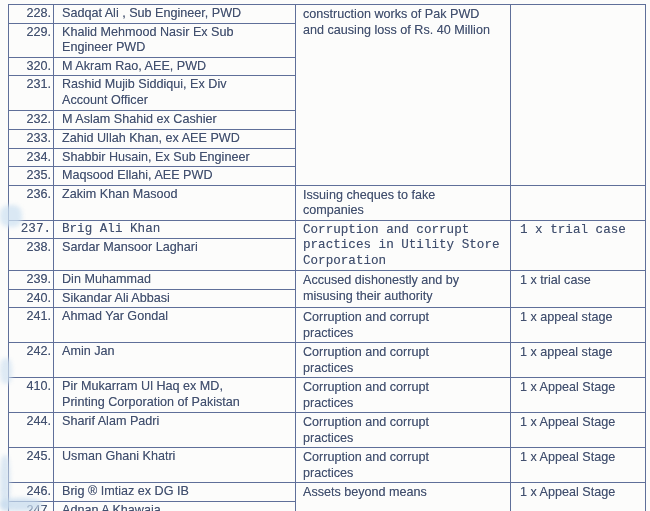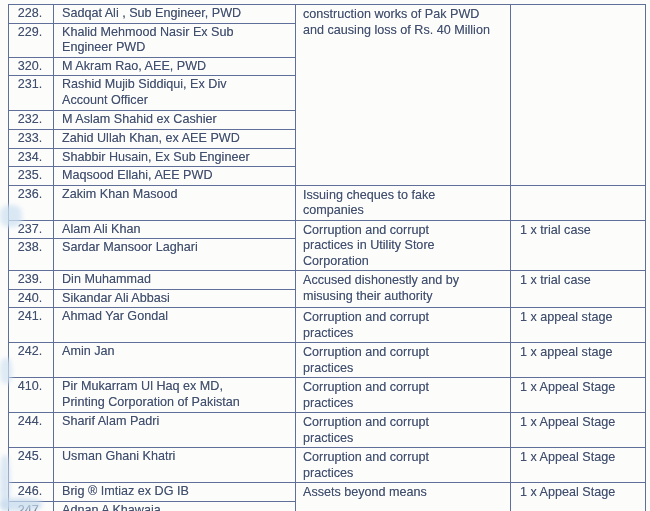--- a/index.html
+++ b/index.html
@@ -21,36 +21,36 @@
     font-size: 12.6px;
     line-height: 15.5px;
     color: #42506f;
     text-shadow: 0 0 0.5px rgba(66,80,111,0.55);
   }
   td {
     border: 1px solid #5f6f99;
     vertical-align: top;
     overflow: hidden;
   }
-  td.c-no     { text-align: center; padding: 1px 2px 0 0; }
+  td.c-no     { text-align: right; padding: 1px 2px 0 0; }
   td.c-name   { padding: 1px 4px 1px 8px; white-space: pre-line; }
   td.c-desc   { padding: 2px 4px 1px 7px; white-space: pre-line; }
   td.c-status { padding: 2px 4px 1px 9px; white-space: pre-line; }
 
   
   tbody tr:nth-child(1)  { height: 14px; }
   tbody tr:nth-child(2)  { height: 31px; }
   tbody tr:nth-child(3)  { height: 17px; }
   tbody tr:nth-child(4)  { height: 35px; }
   tbody tr:nth-child(5)  { height: 18px; }
   tbody tr:nth-child(6)  { height: 19px; }
   tbody tr:nth-child(7)  { height: 18px; }
   tbody tr:nth-child(8)  { height: 18px; }
   tbody tr:nth-child(9)  { height: 34px; }
-  tbody tr:nth-child(10) { height: 18px; }
+  tbody tr:nth-child(10) { height: 18px; font-family: Liberation Mono, monospace; }
   tbody tr:nth-child(11) { height: 32px; }
   tbody tr:nth-child(12) { height: 18px; }
   tbody tr:nth-child(13) { height: 17px; }
   tbody tr:nth-child(14) { height: 31px; }
   tbody tr:nth-child(15) { height: 32px; }
   tbody tr:nth-child(16) { height: 33px; }
   tbody tr:nth-child(17) { height: 34px; padding-left: 20px; }
   tbody tr:nth-child(18) { height: 35px; }
   tbody tr:nth-child(19) { height: 16px; margin-left: 26px; }
   tbody tr:nth-child(20) { height: 17px; }
@@ -119,21 +119,21 @@
         </tr>
         <tr>
           <td class="c-no">236.</td>
           <td class="c-name">Zakim Khan Masood</td>
           <td class="c-desc" rowspan="1">Issuing cheques to fake
 companies</td>
           <td class="c-status" rowspan="1"></td>
         </tr>
         <tr>
           <td class="c-no">237.</td>
-          <td class="c-name">Alam Ali Khan</td>
+          <td class="c-name">Brig Ali Khan</td>
           <td class="c-desc" rowspan="2">Corruption and corrupt
 practices in Utility Store
 Corporation</td>
           <td class="c-status" rowspan="2">1 x trial case</td>
         </tr>
         <tr>
           <td class="c-no">238.</td>
           <td class="c-name">Sardar Mansoor Laghari</td>
         </tr>
         <tr>

